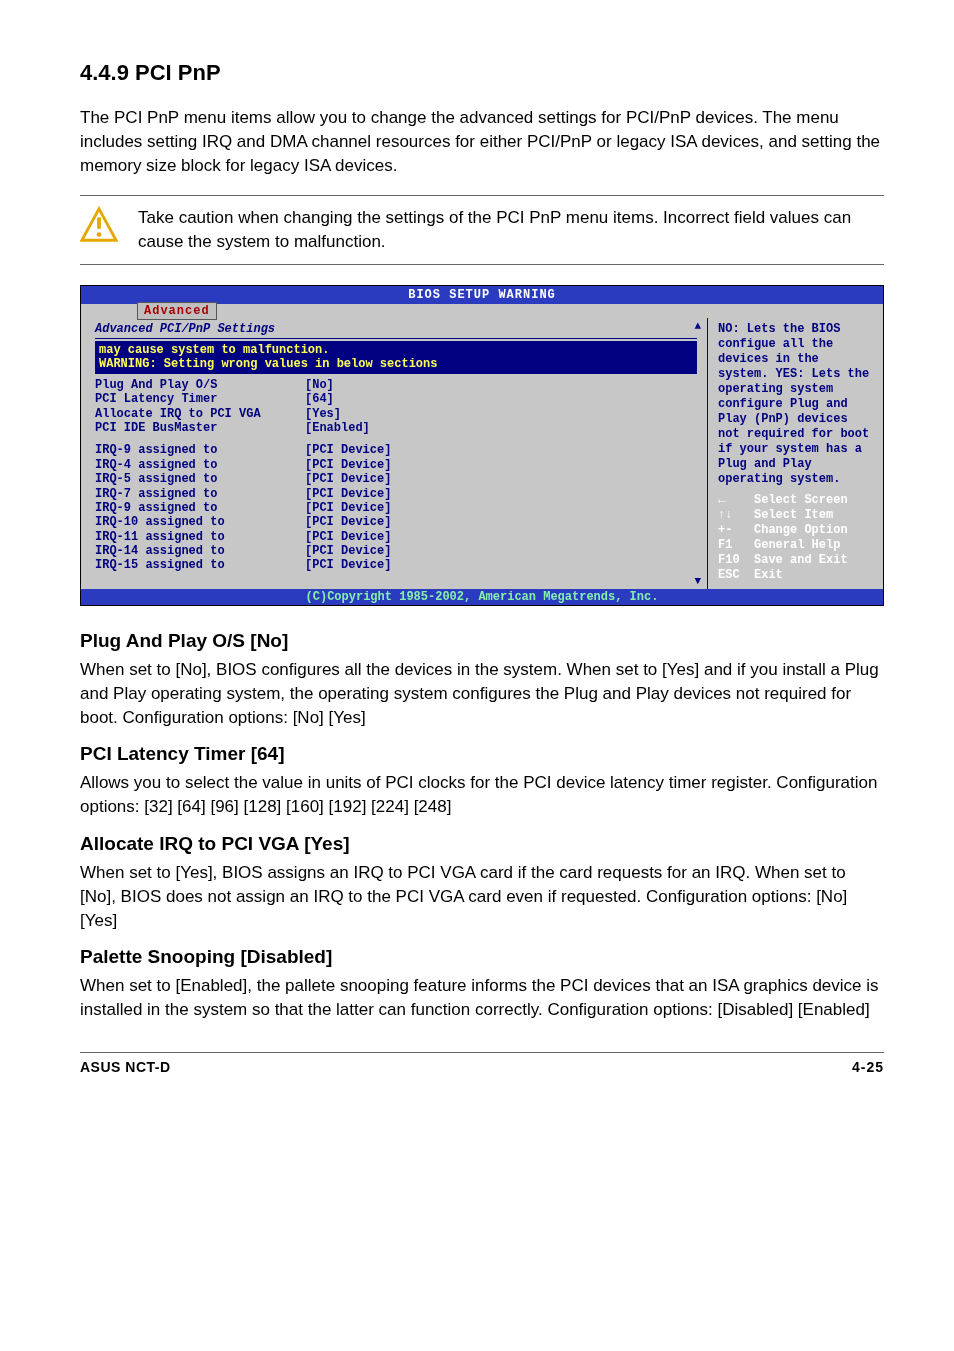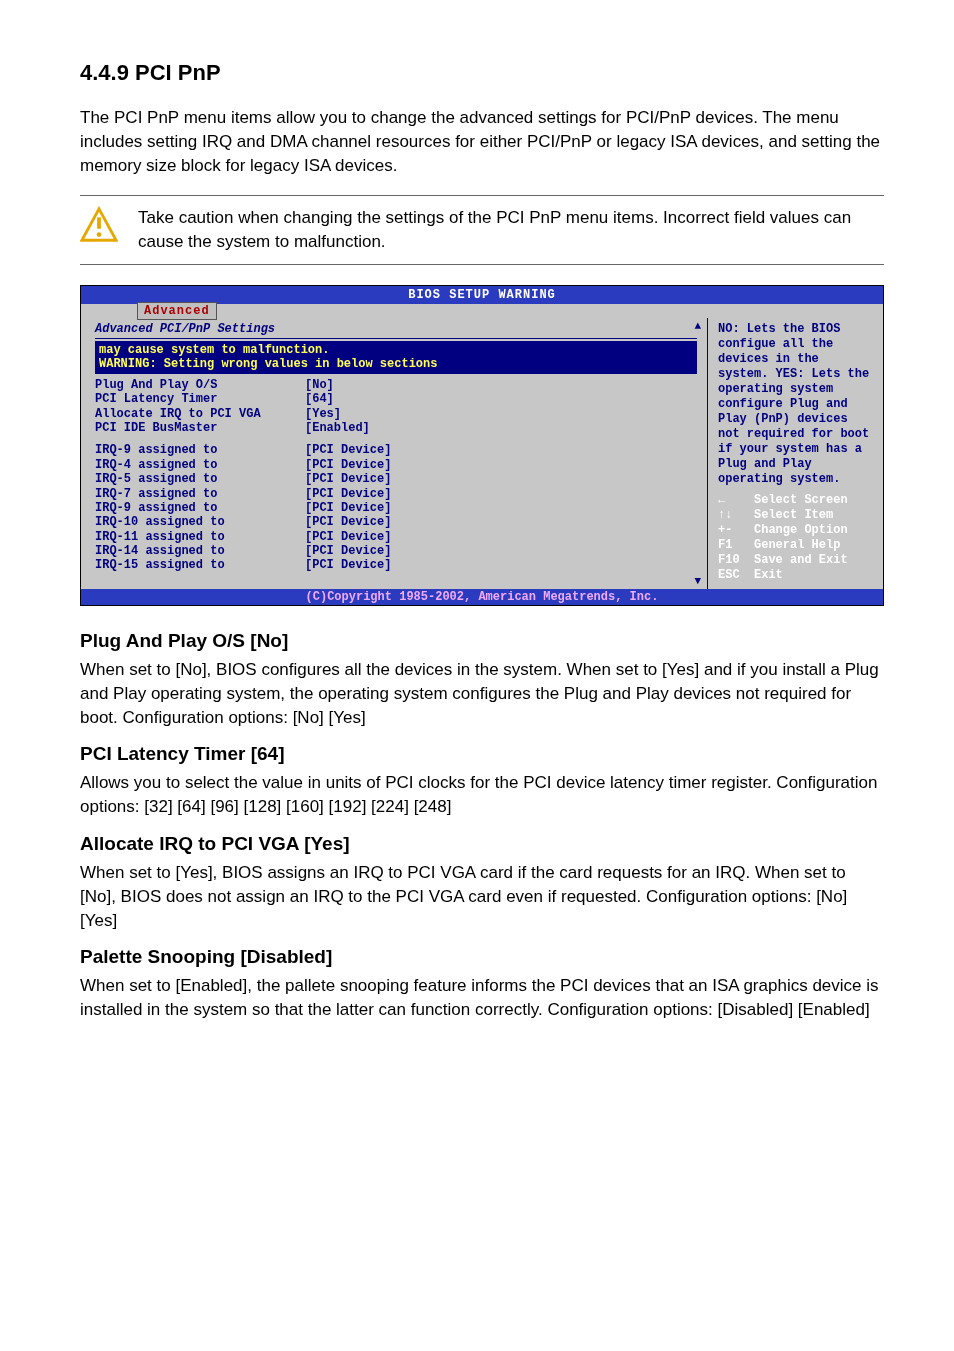--- a/index.html
+++ b/index.html
@@ -19,21 +19,21 @@
   .bios-warning { background: #000080; color: #ffff55; padding: 2px 4px; line-height: 1.2; margin-bottom: 4px; }
   .bios-row { display: flex; line-height: 1.2; }
   .bios-label { width: 210px; }
   .bios-val { }
   .bios-right { width: 176px; background: #c7c7c7; border-left: 1px solid #000080; padding: 4px 8px 6px 10px; line-height: 1.25; }
   .bios-help { color: #000080; margin-bottom: 6px; }
   .bios-keys { color: #fff; }
   .bios-keys div { line-height: 1.25; }
   .keyrow { display: flex; gap: 8px; }
   .keycol1 { width: 28px; }
-  .bios-footer { background: #2a3bbf; color: #f0abfc; text-align: center; padding: 1px 0; font-size: 12px; }
+  .bios-footer { background: #2a3bbf; color: #86efac; text-align: center; padding: 1px 0; font-size: 12px; }
   .arrow-up, .arrow-down { position: absolute; right: 6px; color: #000080; font-size: 11px; }
   .arrow-up { top: 2px; }
   .arrow-down { bottom: 2px; }
   .subhead { font-size: 19px; font-weight: bold; margin: 10px 0 6px 0; }
   .footer { display: flex; justify-content: space-between; border-top: 1px solid #666; margin-top: 30px; padding-top: 6px; font-size: 14px; }
   .footer-left { font-weight: bold; letter-spacing: 0.5px; }
   .footer-right { font-weight: bold; letter-spacing: 1px; }
 </style>
 </head>
 <body>
@@ -160,14 +160,18 @@
 
   <div class="subhead">PCI Latency Timer [64]</div>
   <div class="body-text">Allows you to select the value in units of PCI clocks for the PCI device latency timer register. Configuration options: [32] [64] [96] [128] [160] [192] [224] [248]</div>
 
   <div class="subhead">Allocate IRQ to PCI VGA [Yes]</div>
   <div class="body-text">When set to [Yes], BIOS assigns an IRQ to PCI VGA card if the card requests for an IRQ. When set to [No], BIOS does not assign an IRQ to the PCI VGA card even if requested. Configuration options: [No] [Yes]</div>
 
   <div class="subhead">Palette Snooping [Disabled]</div>
   <div class="body-text">When set to [Enabled], the pallete snooping feature informs the PCI devices that an ISA graphics device is installed in the system so that the latter can function correctly. Configuration options: [Disabled] [Enabled]</div>
 
+  <div class="footer">
+    <span class="footer-left">ASUS NCT-D</span>
+    <span class="footer-right">4-25</span>
+  </div>
 
 </div>
 
 </body></html>

